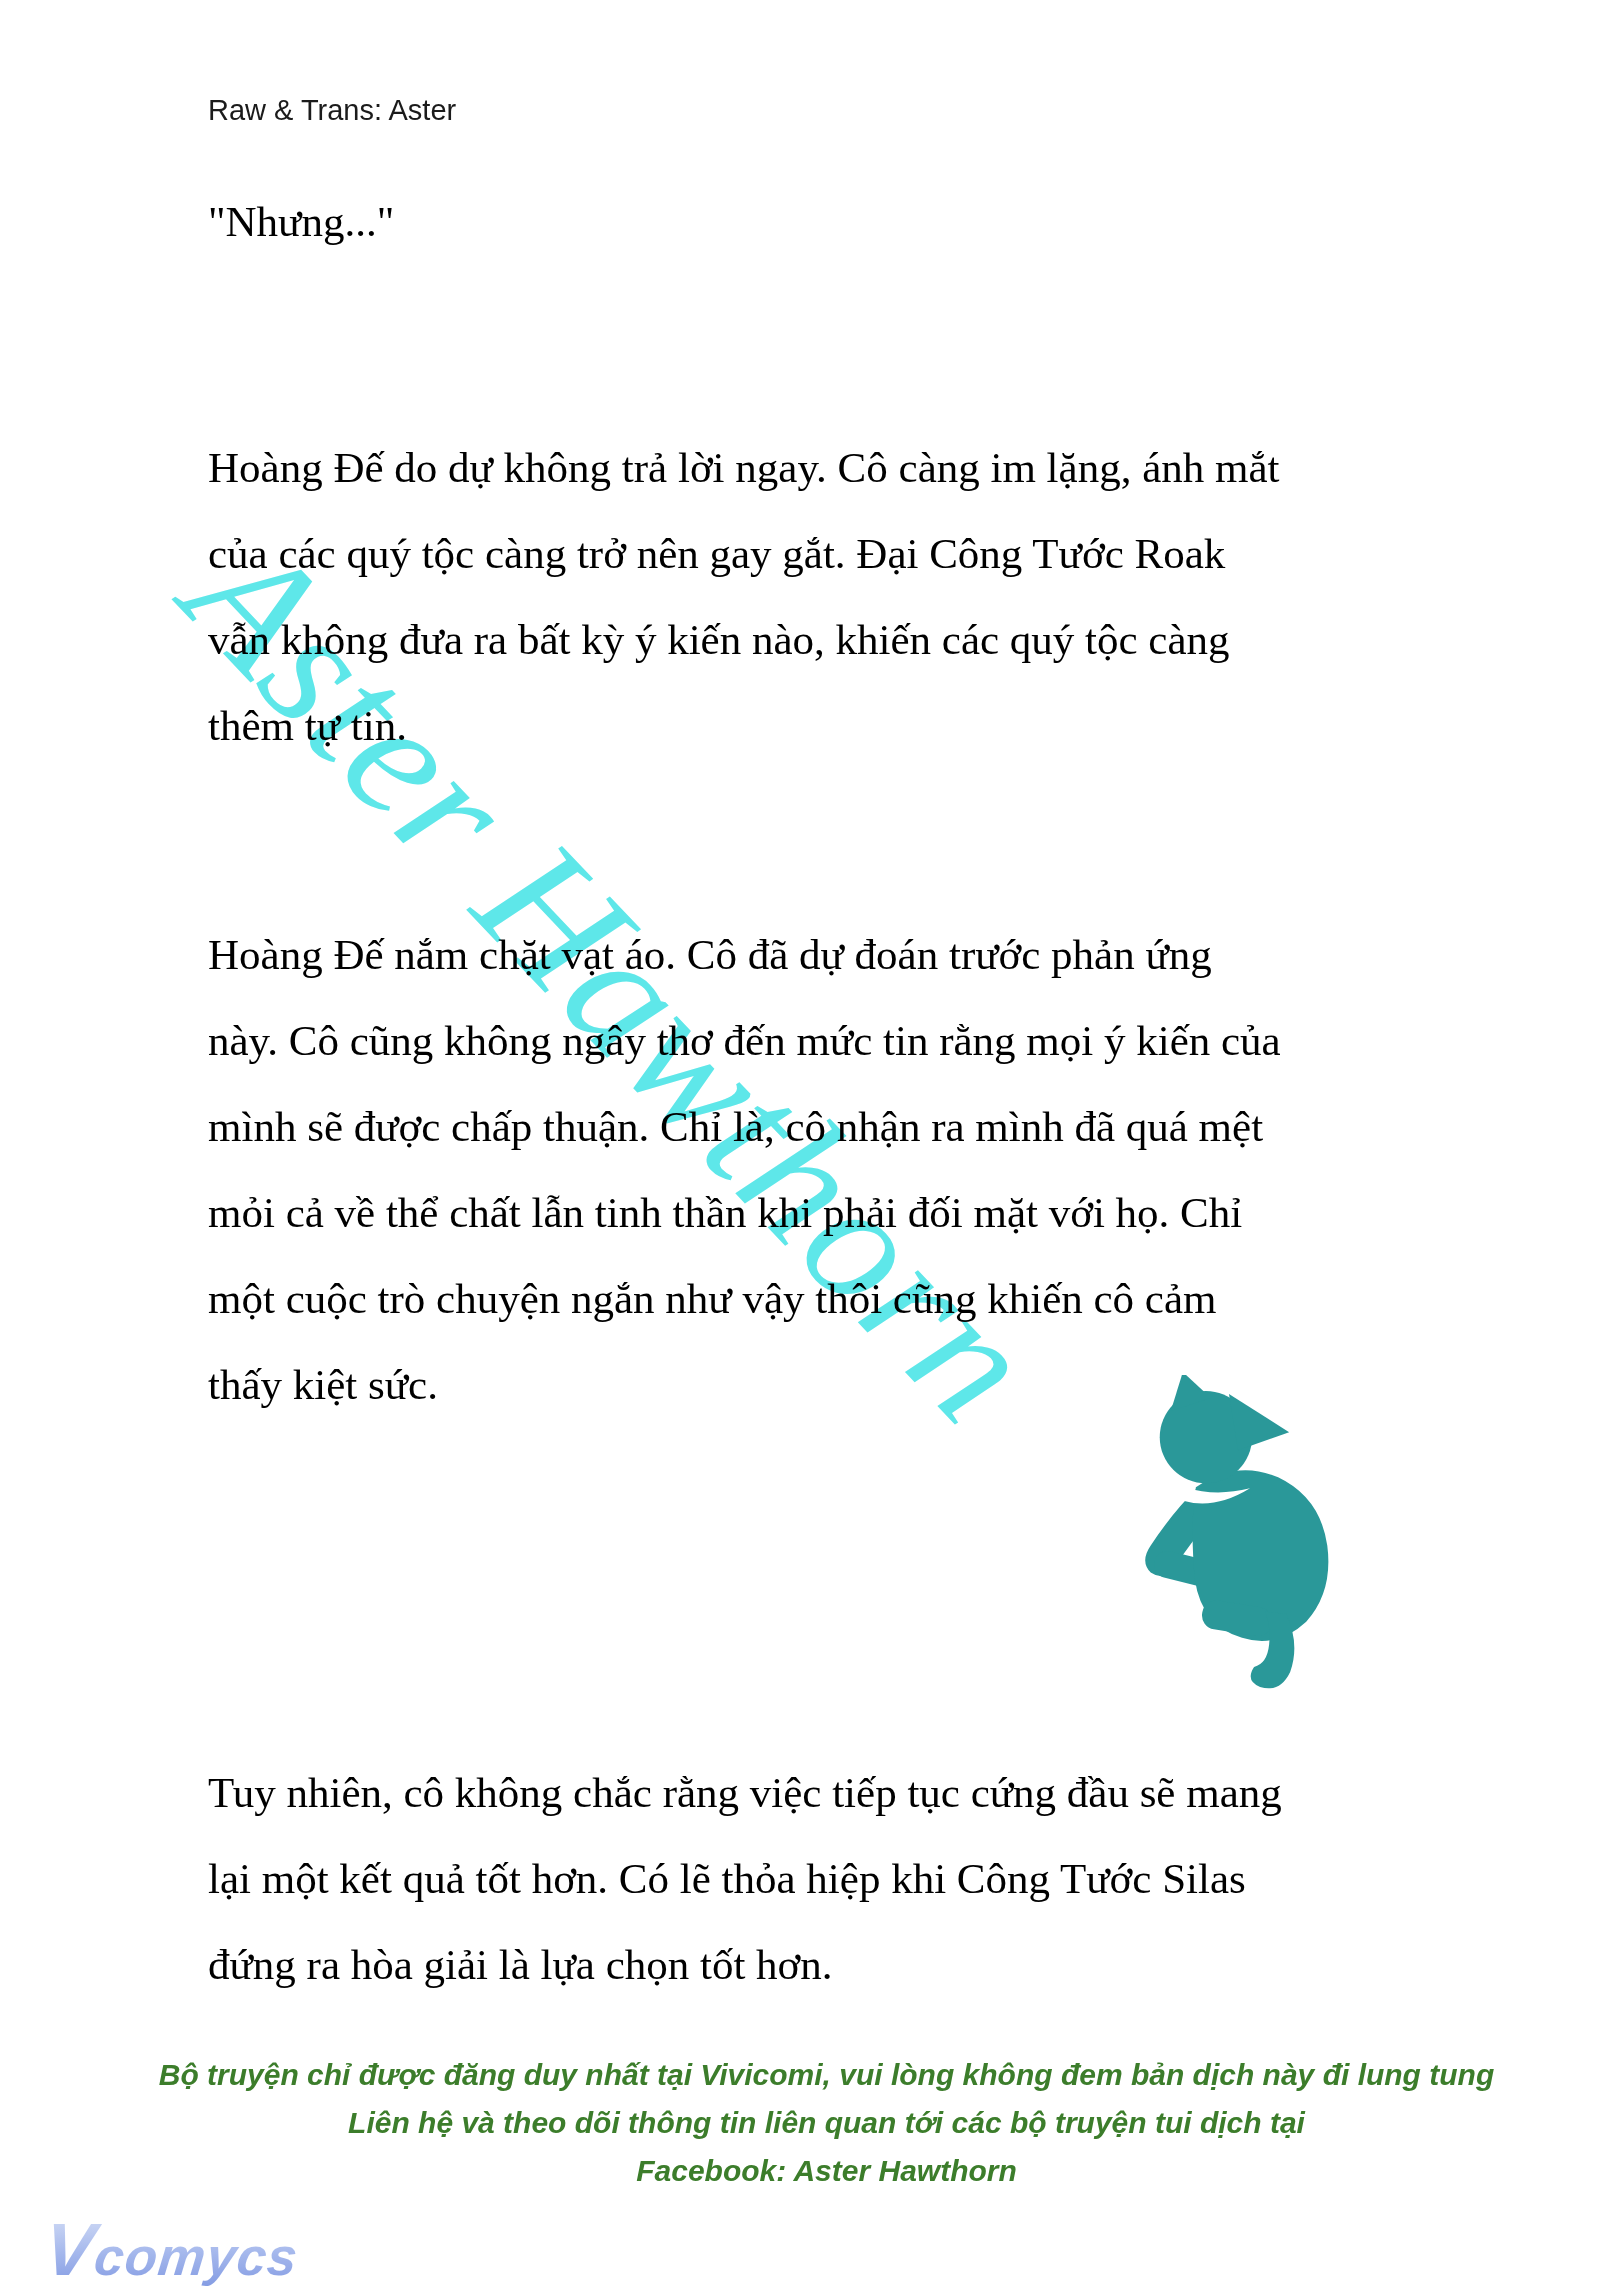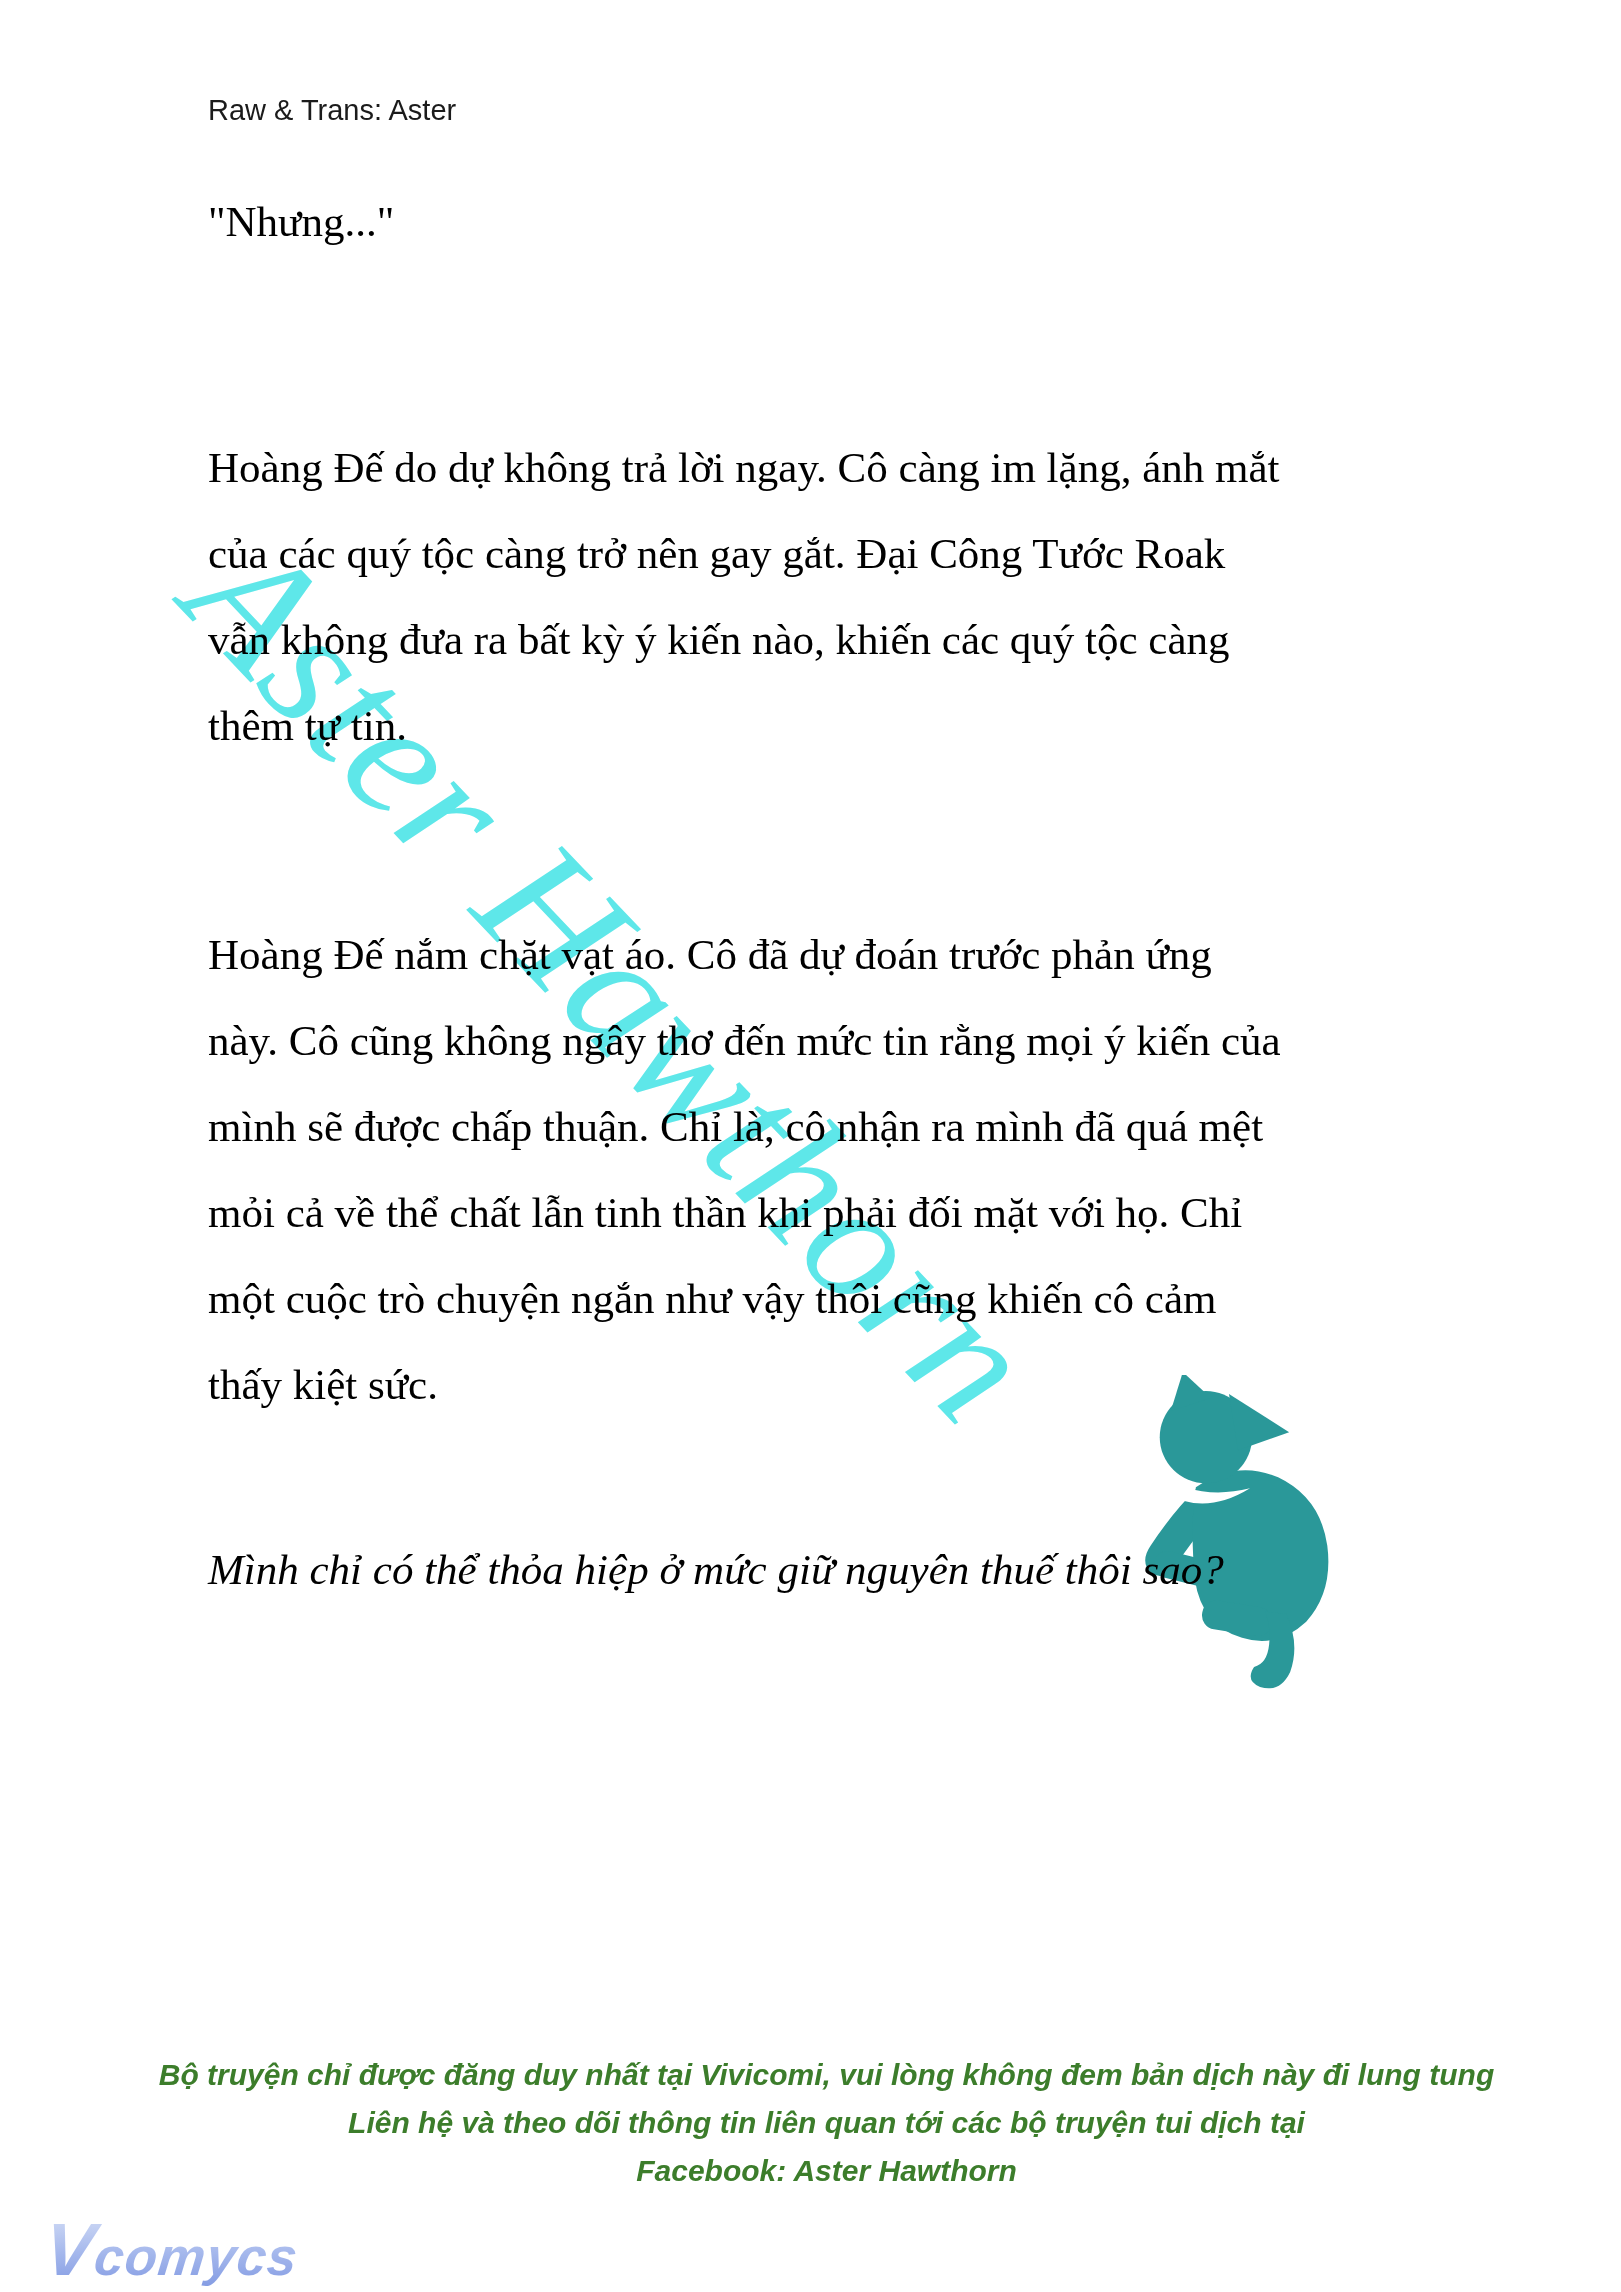--- a/index.html
+++ b/index.html
@@ -130,22 +130,24 @@
 vẫn không đưa ra bất kỳ ý kiến nào, khiến các quý tộc càng
 thêm tự tin.</div>
 
   <div class="body-text para-2">Hoàng Đế nắm chặt vạt áo. Cô đã dự đoán trước phản ứng
 này. Cô cũng không ngây thơ đến mức tin rằng mọi ý kiến của
 mình sẽ được chấp thuận. Chỉ là, cô nhận ra mình đã quá mệt
 mỏi cả về thể chất lẫn tinh thần khi phải đối mặt với họ. Chỉ
 một cuộc trò chuyện ngắn như vậy thôi cũng khiến cô cảm
 thấy kiệt sức.</div>
 
-  <div class="body-text thought">Mình chỉ có thể thỏa hiệp ở mức giữ nguyên thuế thôi sao?</div>
 
+  <div class="body-text para-3">Tuy nhiên, cô không chắc rằng việc tiếp tục cứng đầu sẽ mang
+lại một kết quả tốt hơn. Có lẽ thỏa hiệp khi Công Tước Silas
+đứng ra hòa giải là lựa chọn tốt hơn.</div>
 
   <div class="footer">
     <div>Bộ truyện chỉ được đăng duy nhất tại Vivicomi, vui lòng không đem bản dịch này đi lung tung</div>
     <div>Liên hệ và theo dõi thông tin liên quan tới các bộ truyện tui dịch tại</div>
     <div>Facebook: Aster Hawthorn</div>
   </div>
 
   <div class="logo">Vcomycs</div>
 
 </div>

